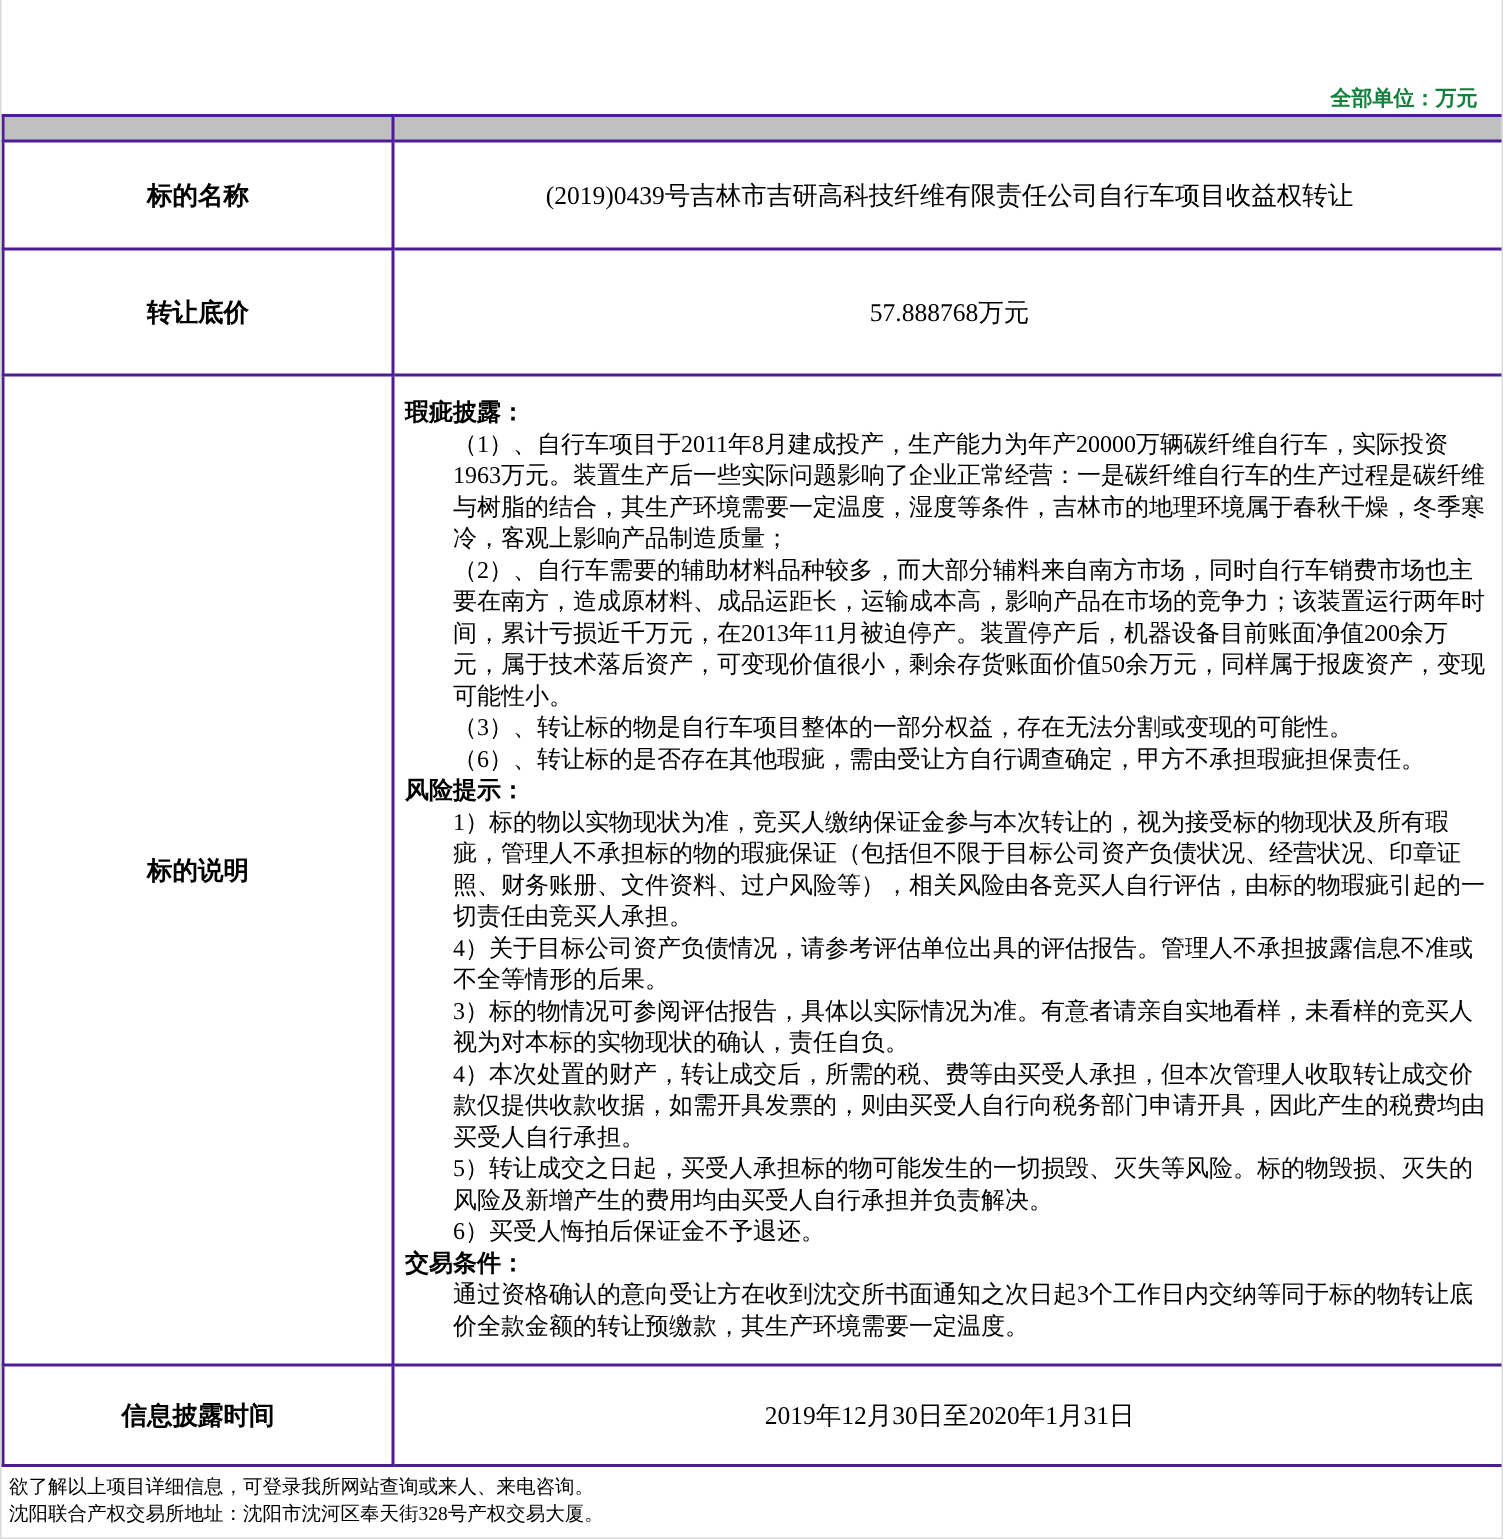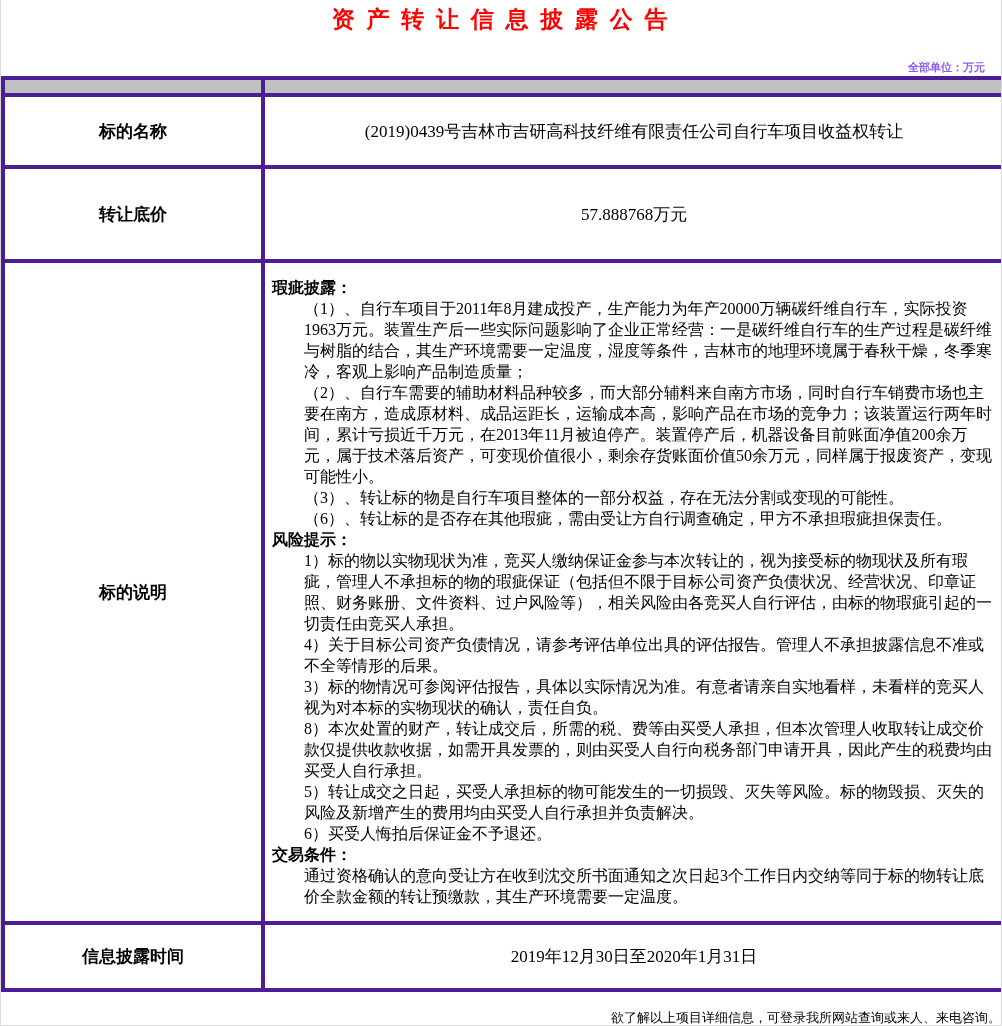--- a/index.html
+++ b/index.html
@@ -26,76 +26,74 @@
     font-size: 23px;
     font-weight: bold;
     color: #ff0000;
     letter-spacing: 3px;
     white-space: pre;
   }
   .unit-note {
     position: absolute;
     right: 16px;
     bottom: 1px;
-    font-size: 11px;
+    font-size: 14px;
     font-weight: bold;
-    color: #8b5cf6;
+    color: #15803d;
   }
   table.main-table {
     border-collapse: collapse;
     width: 1002px;
     table-layout: fixed;
   }
   table.main-table td {
-    border: 4px solid #4c1d95;
+    border: 2px solid #4c1d95;
     vertical-align: middle;
   }
   col.col-label { width: 260px; }
   col.col-value { width: 742px; }
   tr.header-row td {
     background: #c0c0c0;
     height: 17px;
     padding: 0;
   }
   td.label-cell {
     text-align: center;
     font-weight: bold;
     font-size: 17px;
   }
   td.value-cell {
     text-align: center;
     font-size: 17px;
   }
   tr.row-name td { height: 72px; }
-  tr.row-price td { height: 94px; border-radius: 25px; }
+  tr.row-price td { height: 84px; border-radius: 25px; }
   tr.row-desc td { height: 644px; }
   tr.row-period td { height: 67px; }
   td.desc-cell {
     text-align: left;
     vertical-align: middle;
     padding: 14px 6px 14px 7px;
     font-size: 16px;
     line-height: 21px;
   }
   .desc-header { font-weight: bold; }
   .desc-para { font-weight: normal; margin-left: 32px; }
   .footer-area {
-    padding: 17px 0 0 5px;
+    padding: 4px 0 0 5px;
     font-size: 13px;
     line-height: 17.5px;
-    text-align: right;
   }
   .footer-line3 span { display: inline-block; }
   .footer-phone { margin-left: 48px; }
 </style>
 </head>
 <body>
 
 <div class="header-area">
-  <div class="doc-title">资 产 转 让 信 息 披 露 公 告</div>
   <div class="unit-note">全部单位：万元</div>
 </div>
 
 <table class="main-table">
   <colgroup>
     <col class="col-label">
     <col class="col-value">
   </colgroup>
   <tbody>
     <tr class="header-row">
@@ -115,29 +113,30 @@
       <td class="value-cell desc-cell">
           <div class="desc-header">瑕疵披露：</div>
           <div class="desc-para">（1）、自行车项目于2011年8月建成投产，生产能力为年产20000万辆碳纤维自行车，实际投资1963万元。装置生产后一些实际问题影响了企业正常经营：一是碳纤维自行车的生产过程是碳纤维与树脂的结合，其生产环境需要一定温度，湿度等条件，吉林市的地理环境属于春秋干燥，冬季寒冷，客观上影响产品制造质量；</div>
           <div class="desc-para">（2）、自行车需要的辅助材料品种较多，而大部分辅料来自南方市场，同时自行车销费市场也主要在南方，造成原材料、成品运距长，运输成本高，影响产品在市场的竞争力；该装置运行两年时间，累计亏损近千万元，在2013年11月被迫停产。装置停产后，机器设备目前账面净值200余万元，属于技术落后资产，可变现价值很小，剩余存货账面价值50余万元，同样属于报废资产，变现可能性小。</div>
           <div class="desc-para">（3）、转让标的物是自行车项目整体的一部分权益，存在无法分割或变现的可能性。</div>
           <div class="desc-para">（6）、转让标的是否存在其他瑕疵，需由受让方自行调查确定，甲方不承担瑕疵担保责任。</div>
           <div class="desc-header">风险提示：</div>
           <div class="desc-para">1）标的物以实物现状为准，竞买人缴纳保证金参与本次转让的，视为接受标的物现状及所有瑕疵，管理人不承担标的物的瑕疵保证（包括但不限于目标公司资产负债状况、经营状况、印章证照、财务账册、文件资料、过户风险等），相关风险由各竞买人自行评估，由标的物瑕疵引起的一切责任由竞买人承担。</div>
           <div class="desc-para">4）关于目标公司资产负债情况，请参考评估单位出具的评估报告。管理人不承担披露信息不准或不全等情形的后果。</div>
           <div class="desc-para">3）标的物情况可参阅评估报告，具体以实际情况为准。有意者请亲自实地看样，未看样的竞买人视为对本标的实物现状的确认，责任自负。</div>
-          <div class="desc-para">8）本次处置的财产，转让成交后，所需的税、费等由买受人承担，但本次管理人收取转让成交价款仅提供收款收据，如需开具发票的，则由买受人自行向税务部门申请开具，因此产生的税费均由买受人自行承担。</div>
+          <div class="desc-para">4）本次处置的财产，转让成交后，所需的税、费等由买受人承担，但本次管理人收取转让成交价款仅提供收款收据，如需开具发票的，则由买受人自行向税务部门申请开具，因此产生的税费均由买受人自行承担。</div>
           <div class="desc-para">5）转让成交之日起，买受人承担标的物可能发生的一切损毁、灭失等风险。标的物毁损、灭失的风险及新增产生的费用均由买受人自行承担并负责解决。</div>
           <div class="desc-para">6）买受人悔拍后保证金不予退还。</div>
           <div class="desc-header">交易条件：</div>
           <div class="desc-para">通过资格确认的意向受让方在收到沈交所书面通知之次日起3个工作日内交纳等同于标的物转让底价全款金额的转让预缴款，其生产环境需要一定温度。</div>
         </td>
     </tr>
     <tr class="row-period">
       <td class="label-cell">信息披露时间</td>
       <td class="value-cell">2019年12月30日至2020年1月31日</td>
     </tr>
   </tbody>
 </table>
 
 <div class="footer-area">
   <div>欲了解以上项目详细信息，可登录我所网站查询或来人、来电咨询。</div>
+  <div>沈阳联合产权交易所地址：沈阳市沈河区奉天街328号产权交易大厦。</div>
 </div>
 
 </body></html>

